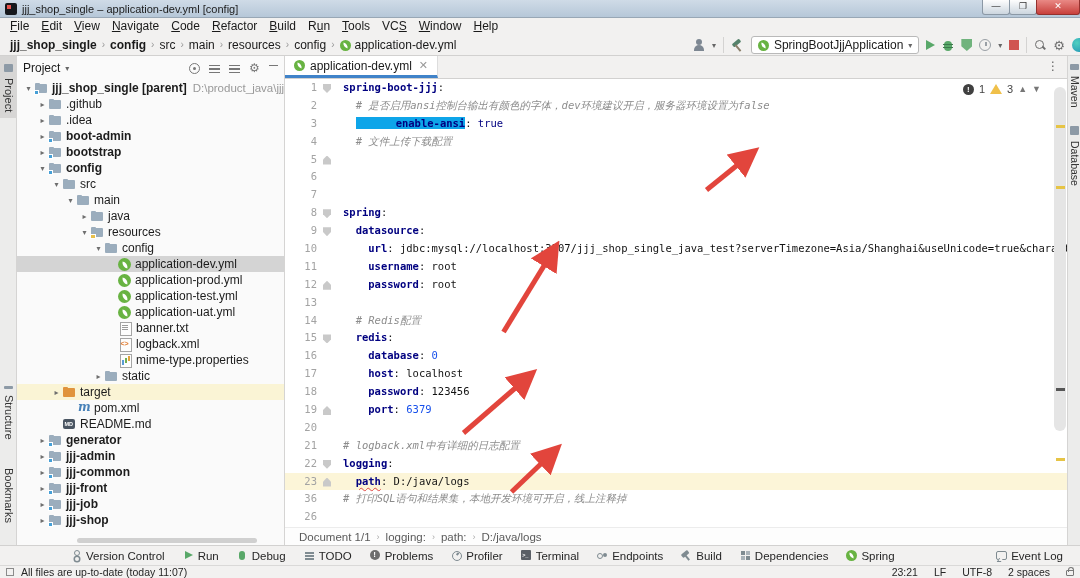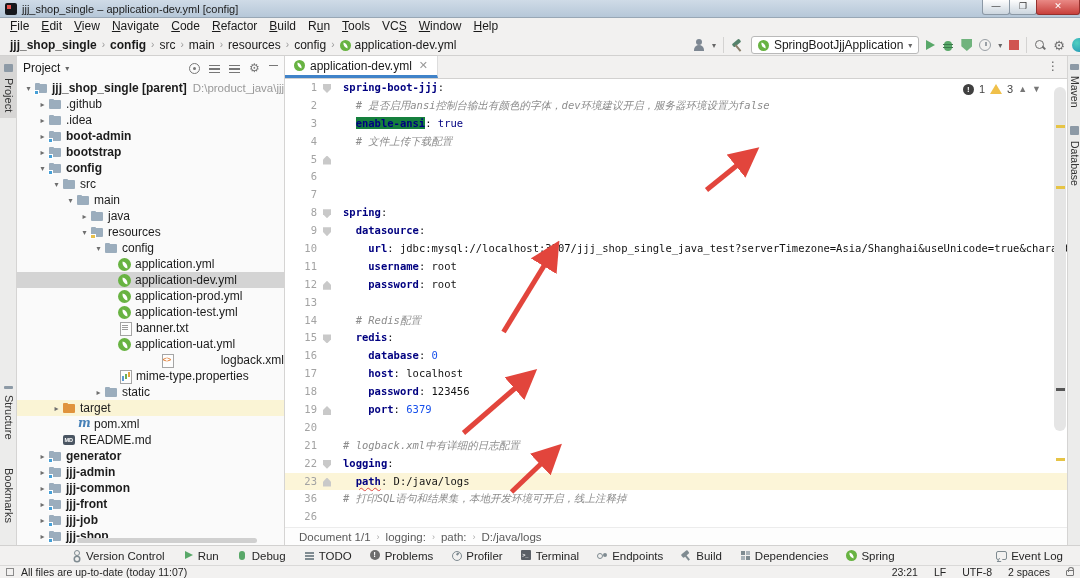--- a/index.html
+++ b/index.html
@@ -126,21 +126,21 @@
   .fold-s, .fold-e { position:absolute; left:2px; top:5px; width:8px; height:9px; background:#c9c9c9; }
   .fold-s { clip-path:polygon(0 0,100% 0,100% 55%,50% 100%,0 55%); }
   .fold-e { clip-path:polygon(50% 0,100% 45%,100% 100%,0 100%,0 45%); }
   .ctext { padding-left:8px; }
   .c-key { color:#000080; font-weight:bold; }
   .c-pun { color:#1a1a1a; }
   .c-val { color:#121212; }
   .c-num { color:#1750eb; }
   .c-bool { color:#000080; }
   .c-com { color:#8c8c8c; font-style:italic; }
-  .c-hl { background:#15803d; }
+  .c-hl { background:#0ea5e9;padding-left:40px; }
   .c-wavy { text-decoration:underline wavy #e04946 1px; text-underline-offset:2px; }
 
   .insp { position:absolute; top:4px; right:26px; display:flex; align-items:center; gap:5px;
     font:11px "Liberation Sans",sans-serif; color:#444; }
   .insp .err { width:11px; height:11px; background:#404040; color:#fff; border-radius:50%; font-size:8px; font-weight:bold; text-align:center; line-height:11px; }
   .insp .warn { width:0; height:0; border-left:6px solid transparent; border-right:6px solid transparent; border-bottom:10px solid #f0c04a; }
   .insp .nav { color:#777; font-size:9px; }
 
   .vscroll { position:absolute; right:1px; top:8px; width:12px; height:344px; background:#e5e5e5; border-radius:6px; }
   .mark { position:absolute; right:2px; width:9px; height:3px; }
@@ -343,51 +343,46 @@
             <span class="tic tic-res">
               <span class="badge"></span>
             </span>
             <span class="lbl">resources</span>
           </div>
           <div class="trow" style="padding-left: 76px;">
             <span class="chev">▾</span>
             <span class="tic tic-folder"></span>
             <span class="lbl">config</span>
           </div>
-          <div class="trow" style="padding-left: 90px;">
-            <span class="chev"></span>
-            <span class="tic tic-spring"></span>
-            <span class="lbl">application.yml</span>
-          </div>
           <div class="trow sel" style="padding-left: 90px;">
             <span class="chev"></span>
             <span class="tic tic-spring"></span>
             <span class="lbl">application-dev.yml</span>
           </div>
           <div class="trow" style="padding-left: 90px;">
             <span class="chev"></span>
             <span class="tic tic-spring"></span>
             <span class="lbl">application-prod.yml</span>
           </div>
           <div class="trow" style="padding-left: 90px;">
             <span class="chev"></span>
             <span class="tic tic-spring"></span>
             <span class="lbl">application-test.yml</span>
           </div>
           <div class="trow" style="padding-left: 90px;">
             <span class="chev"></span>
+            <span class="tic tic-spring"></span>
+            <span class="lbl">application-uat.yml</span>
+          </div>
+          <div class="trow" style="padding-left: 90px;">
+            <span class="chev"></span>
             <span class="tic tic-doc tic-txt"></span>
             <span class="lbl">banner.txt</span>
           </div>
           <div class="trow" style="padding-left: 90px;">
-            <span class="chev"></span>
-            <span class="tic tic-spring"></span>
-            <span class="lbl">application-uat.yml</span>
-          </div>
-          <div class="trow" style="padding-left: 90px; justify-content: space-between;">
             <span class="chev"></span>
             <span class="tic tic-doc tic-xml"></span>
             <span class="lbl">logback.xml</span>
           </div>
           <div class="trow" style="padding-left: 90px;">
             <span class="chev"></span>
             <span class="tic tic-doc tic-props"></span>
             <span class="lbl">mime-type.properties</span>
           </div>
           <div class="trow" style="padding-left: 76px;">

